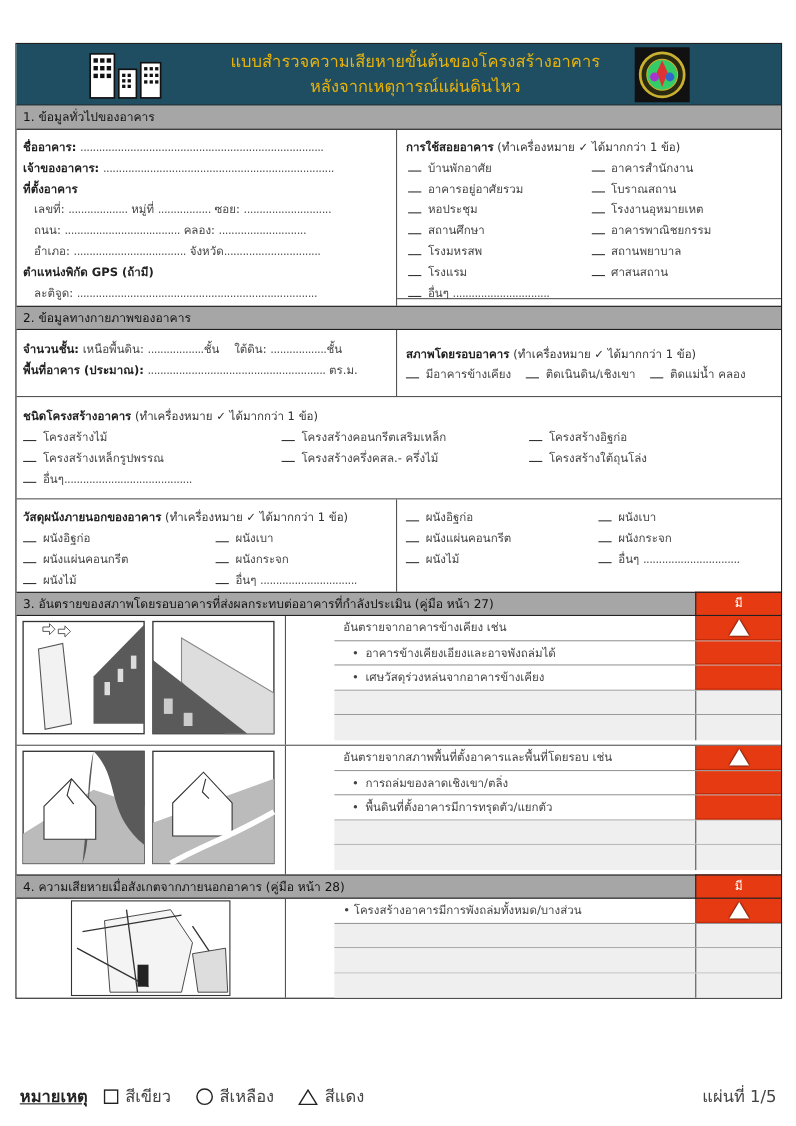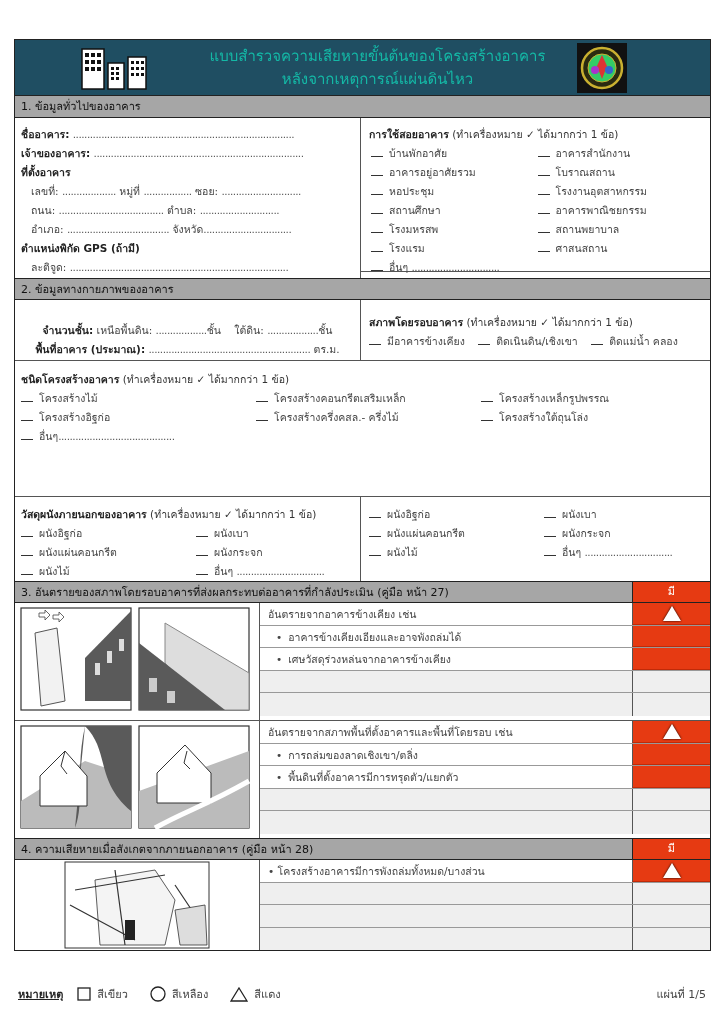--- a/index.html
+++ b/index.html
@@ -9,21 +9,21 @@
     color: #333; position: relative; overflow: hidden;
   }
   .page { position: absolute; left: 14px; top: 39px; width: 697px; }
   .frame { border: 1.5px solid #222; }
   .header {
     height: 56px; background: #1f4e62; position: relative;
     border-bottom: 1.5px solid #222;
   }
   .header .title {
     position: absolute; left: 150px; right: 120px; top: 5px;
-    color: #14b8a6; text-align: center; font-size: 15px; line-height: 23px;
+    color: #eab308; text-align: center; font-size: 15px; line-height: 23px;
   }
   .bldg-icon { position: absolute; left: 65px; top: 8px; }
   .seal { position: absolute; left: 562px; top: 3px; width: 50px; height: 50px; background: #111; display:flex; align-items:center; justify-content:center; }
   .sec-head {
     background: #a6a6a6; height: 22px; font-size: 11px; color: #111;
     padding-left: 6px; line-height: 22px; border-top: 1.5px solid #222; border-bottom: 1.5px solid #222;
     position: relative;
   }
   .sec-head.first { border-top: none; }
   .sec-head .mi {
@@ -36,31 +36,31 @@
   .lbl-b { font-weight: bold; color: #222; }
   .dots { color: #555; letter-spacing: -0.5px; }
   .opt { white-space: nowrap; color: #444; }
   .blank { display:inline-block; width: 12px; border-bottom: 1px solid #333; margin-right: 6px; height: 10px; vertical-align: baseline; }
   .grid2 { display: grid; grid-template-columns: 1fr 1fr; }
   .grid3 { display: grid; grid-template-columns: 235px 225px 1fr; }
   .vline { border-left: 1.3px solid #555; }
   .hline { border-top: 1.3px solid #555; }
   .hazard-block { display: flex; border-top: 1.5px solid #222; }
   .haz-img { width: 245px; border-right: 1.3px solid #555; position: relative; }
-  .haz-rows { flex: 1; }
+  .haz-rows { flex: 1; margin-left: 44px; }
   .haz-row { height: 22.6px; display: flex; border-bottom: 1px solid #999; font-size: 10.5px; }
   .haz-row:last-child { border-bottom: none; }
   .haz-row .txt { flex: 1; padding-left: 8px; line-height: 22px; color: #444; }
   .haz-row.grey .txt { background: #efefef; }
   .haz-row .mark { width: 78px; border-left: 1.3px solid #555; display:flex; align-items:center; justify-content:center; }
   .haz-row .mark.red { background: #e63a12; border-bottom: 1px solid #c02a08; }
   .haz-row .mark.grey { background: #efefef; }
   .tri { width: 0; height: 0; border-left: 9px solid transparent; border-right: 9px solid transparent; border-bottom: 15px solid #fff; filter: drop-shadow(0 0 1px #000); }
   .bullet { margin-left: 8px; margin-right: 6px; }
-  .legend { position: absolute; top: 985px; left: 18px; right: 18px; font-size: 11px; color: #444; display: flex; align-items: center; }
+  .legend { position: absolute; top: 985px; left: 18px; right: 18px; font-size: 15px; color: #444; display: flex; align-items: center; }
   .legend .k { font-weight: bold; text-decoration: underline; color: #222; margin-right: 14px; }
   .legend .sym { display: inline-block; margin-right: 6px; }
   .legend .item { display: flex; align-items: center; margin-right: 22px; }
   .legend .pg { margin-left: auto; }
 </style>
 </head>
 <body>
 
 <div class="page frame">
 
@@ -117,81 +117,81 @@
 
   <div class="sec-head first">
     <span>1. ข้อมูลทั่วไปของอาคาร</span>
   </div>
   <div class="row" style="height:160px;">
     <div class="col" style="width:345px; padding:7px 8px 0 6px;">
       <div><span class="lbl-b">ชื่ออาคาร:</span> <span class="dots">..............................................................................</span></div>
       <div><span class="lbl-b">เจ้าของอาคาร:</span> <span class="dots">..........................................................................</span></div>
       <div class="lbl-b">ที่ตั้งอาคาร</div>
       <div style="padding-left:10px;" class="opt"><span>เลขที่:</span> <span class="dots">...................</span> <span>หมู่ที่</span> <span class="dots">.................</span> <span>ซอย:</span> <span class="dots">............................</span></div>
-      <div style="padding-left:10px;" class="opt"><span>ถนน:</span> <span class="dots">.....................................</span> <span>ตำบล:</span> <span class="dots">............................</span></div>
+      <div style="padding-left:10px;" class="opt"><span>ถนน:</span> <span class="dots">.....................................</span> <span>คลอง:</span> <span class="dots">............................</span></div>
       <div style="padding-left:10px;" class="opt"><span>อำเภอ:</span> <span class="dots">....................................</span> <span>จังหวัด</span><span class="dots">...............................</span></div>
       <div class="lbl-b">ตำแหน่งพิกัด GPS (ถ้ามี)</div>
       <div style="padding-left:10px;" class="opt"><span>ละติจูด:</span> <span class="dots">.............................................................................</span></div>
     </div>
     <div class="col vline" style="flex:1;">
       <div style="padding:7px 6px 0 8px; height:153px;">
         <div><span class="lbl-b">การใช้สอยอาคาร</span> <span>(ทำเครื่องหมาย ✓ ได้มากกว่า 1 ข้อ)</span></div>
         <div class="grid2" style="padding-left:2px;">
           <div class="opt"><span class="blank"></span><span>บ้านพักอาศัย</span></div>
           <div class="opt"><span class="blank"></span><span>อาคารสำนักงาน</span></div>
           <div class="opt"><span class="blank"></span><span>อาคารอยู่อาศัยรวม</span></div>
           <div class="opt"><span class="blank"></span><span>โบราณสถาน</span></div>
           <div class="opt"><span class="blank"></span><span>หอประชุม</span></div>
-          <div class="opt"><span class="blank"></span><span>โรงงานอุตสาหกรรม</span></div>
+          <div class="opt"><span class="blank"></span><span>โรงงานอุหมายเหต</span></div>
           <div class="opt"><span class="blank"></span><span>สถานศึกษา</span></div>
           <div class="opt"><span class="blank"></span><span>อาคารพาณิชยกรรม</span></div>
           <div class="opt"><span class="blank"></span><span>โรงมหรสพ</span></div>
           <div class="opt"><span class="blank"></span><span>สถานพยาบาล</span></div>
           <div class="opt"><span class="blank"></span><span>โรงแรม</span></div>
           <div class="opt"><span class="blank"></span><span>ศาสนสถาน</span></div>
           <div class="opt"><span class="blank"></span><span>อื่นๆ</span> <span class="dots">...............................</span></div>
         </div>
       </div>
       <div class="hline grid2" style="padding:6px 6px 0 10px; height:29px;gap:12px;">
         <div class="opt"><span class="blank"></span><span>อาคารของเอกชน</span></div>
         <div class="opt"><span class="blank"></span><span>อาคารของภาครัฐ</span></div>
       </div>
     </div>
   </div>
 
   <div class="sec-head">
     <span>2. ข้อมูลทางกายภาพของอาคาร</span>
   </div>
   <div class="row" style="height:60px;">
-    <div class="col" style="width:345px; padding:21px 6px 0 6px;text-align:center;">
+    <div class="col" style="width:345px; padding:9px 6px 0 6px;">
       <div class="opt"><span class="lbl-b">จำนวนชั้น:</span> <span>เหนือพื้นดิน:</span> <span class="dots">..................</span><span>ชั้น</span> &nbsp;&nbsp; <span>ใต้ดิน:</span> <span class="dots">..................</span><span>ชั้น</span></div>
       <div class="opt"><span class="lbl-b">พื้นที่อาคาร (ประมาณ):</span> <span class="dots">.........................................................</span> <span>ตร.ม.</span></div>
     </div>
     <div class="col vline" style="flex:1; padding:13px 6px 0 8px;">
       <div><span class="lbl-b">สภาพโดยรอบอาคาร</span> <span>(ทำเครื่องหมาย ✓ ได้มากกว่า 1 ข้อ)</span></div>
       <div class="opt">
         <span><span class="blank"></span><span>มีอาคารข้างเคียง</span></span>&nbsp;&nbsp;&nbsp;
         <span><span class="blank"></span><span>ติดเนินดิน/เชิงเขา</span></span>&nbsp;&nbsp;&nbsp;
         <span><span class="blank"></span><span>ติดแม่น้ำ คลอง</span></span>
       </div>
     </div>
   </div>
   <div class="col hline" style="height:93px; padding:9px 6px 0 6px;">
     <div><span class="lbl-b">ชนิดโครงสร้างอาคาร</span> <span>(ทำเครื่องหมาย ✓ ได้มากกว่า 1 ข้อ)</span></div>
     <div class="grid3">
       <div class="opt"><span class="blank"></span><span>โครงสร้างไม้</span></div>
       <div class="opt"><span class="blank"></span><span>โครงสร้างคอนกรีตเสริมเหล็ก</span></div>
+      <div class="opt"><span class="blank"></span><span>โครงสร้างอิฐก่อ</span></div>
       <div class="opt"><span class="blank"></span><span>โครงสร้างเหล็กรูปพรรณ</span></div>
-      <div class="opt"><span class="blank"></span><span>โครงสร้างอิฐก่อ</span></div>
       <div class="opt"><span class="blank"></span><span>โครงสร้างครึ่งคสล.- ครึ่งไม้</span></div>
       <div class="opt"><span class="blank"></span><span>โครงสร้างใต้ถุนโล่ง</span></div>
       <div class="opt"><span class="blank"></span><span>อื่นๆ</span><span class="dots">.........................................</span></div>
     </div>
   </div>
-  <div class="row hline" style="height:85px;margin-top:43px;">
+  <div class="row hline" style="height:85px;">
     <div class="col" style="width:345px; padding:8px 6px 0 6px;">
       <div><span class="lbl-b">วัสดุผนังภายนอกของอาคาร</span> <span>(ทำเครื่องหมาย ✓ ได้มากกว่า 1 ข้อ)</span></div>
       <div class="grid2" style="grid-template-columns:175px 1fr;">
         <div class="opt"><span class="blank"></span><span>ผนังอิฐก่อ</span></div>
         <div class="opt"><span class="blank"></span><span>ผนังเบา</span></div>
         <div class="opt"><span class="blank"></span><span>ผนังแผ่นคอนกรีต</span></div>
         <div class="opt"><span class="blank"></span><span>ผนังกระจก</span></div>
         <div class="opt"><span class="blank"></span><span>ผนังไม้</span></div>
         <div class="opt"><span class="blank"></span><span>อื่นๆ</span> <span class="dots">...............................</span></div>
       </div>

